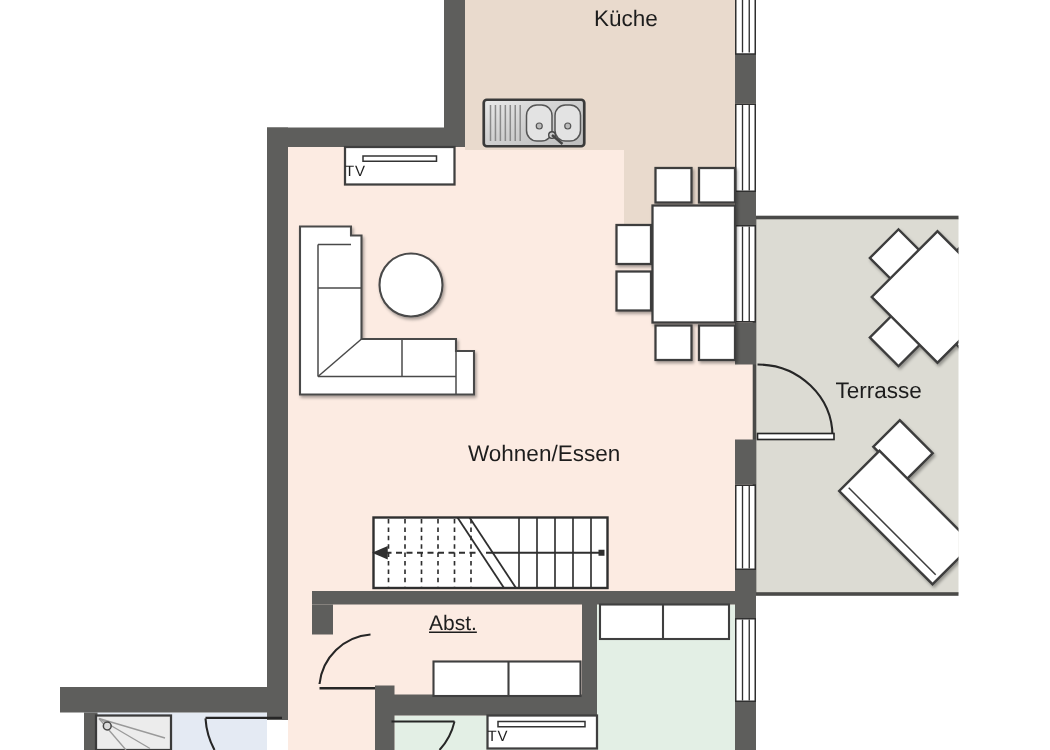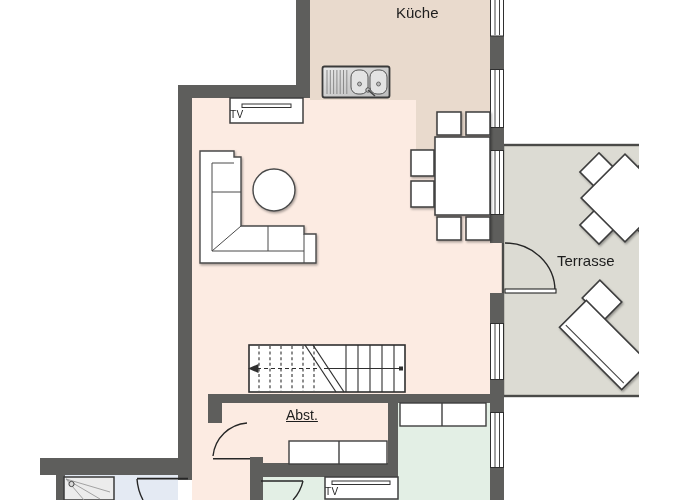--- a/index.html
+++ b/index.html
@@ -216,17 +216,18 @@
     <g stroke="#9a9a9a" stroke-width="0.9">
       <line x1="66" y1="479" x2="110" y2="492"></line>
       <line x1="66" y1="479" x2="100" y2="499"></line>
       <line x1="66" y1="479" x2="84" y2="500"></line>
     </g>
     <circle cx="71.5" cy="484" r="2.6" fill="#dadada" stroke="#444" stroke-width="1"></circle>
   </g>
 </svg>
 
   <div class="lbl lbl-room" style="left:396px;top:4px;">Küche</div>
+  <div class="lbl lbl-room" style="left:312px;top:294px;">Wohnen/Essen</div>
   <div class="lbl lbl-room" style="left:557px;top:252px;">Terrasse</div>
   <div class="lbl lbl-small" style="left:286px;top:407px;font-size:14px;">Abst.</div>
   <div class="lbl lbl-tv" style="left:230px;top:109px;width:73px;">TV</div>
   <div class="lbl lbl-tv" style="left:325px;top:486px;width:73px;">TV</div>
 </div>
 
 </body></html>

